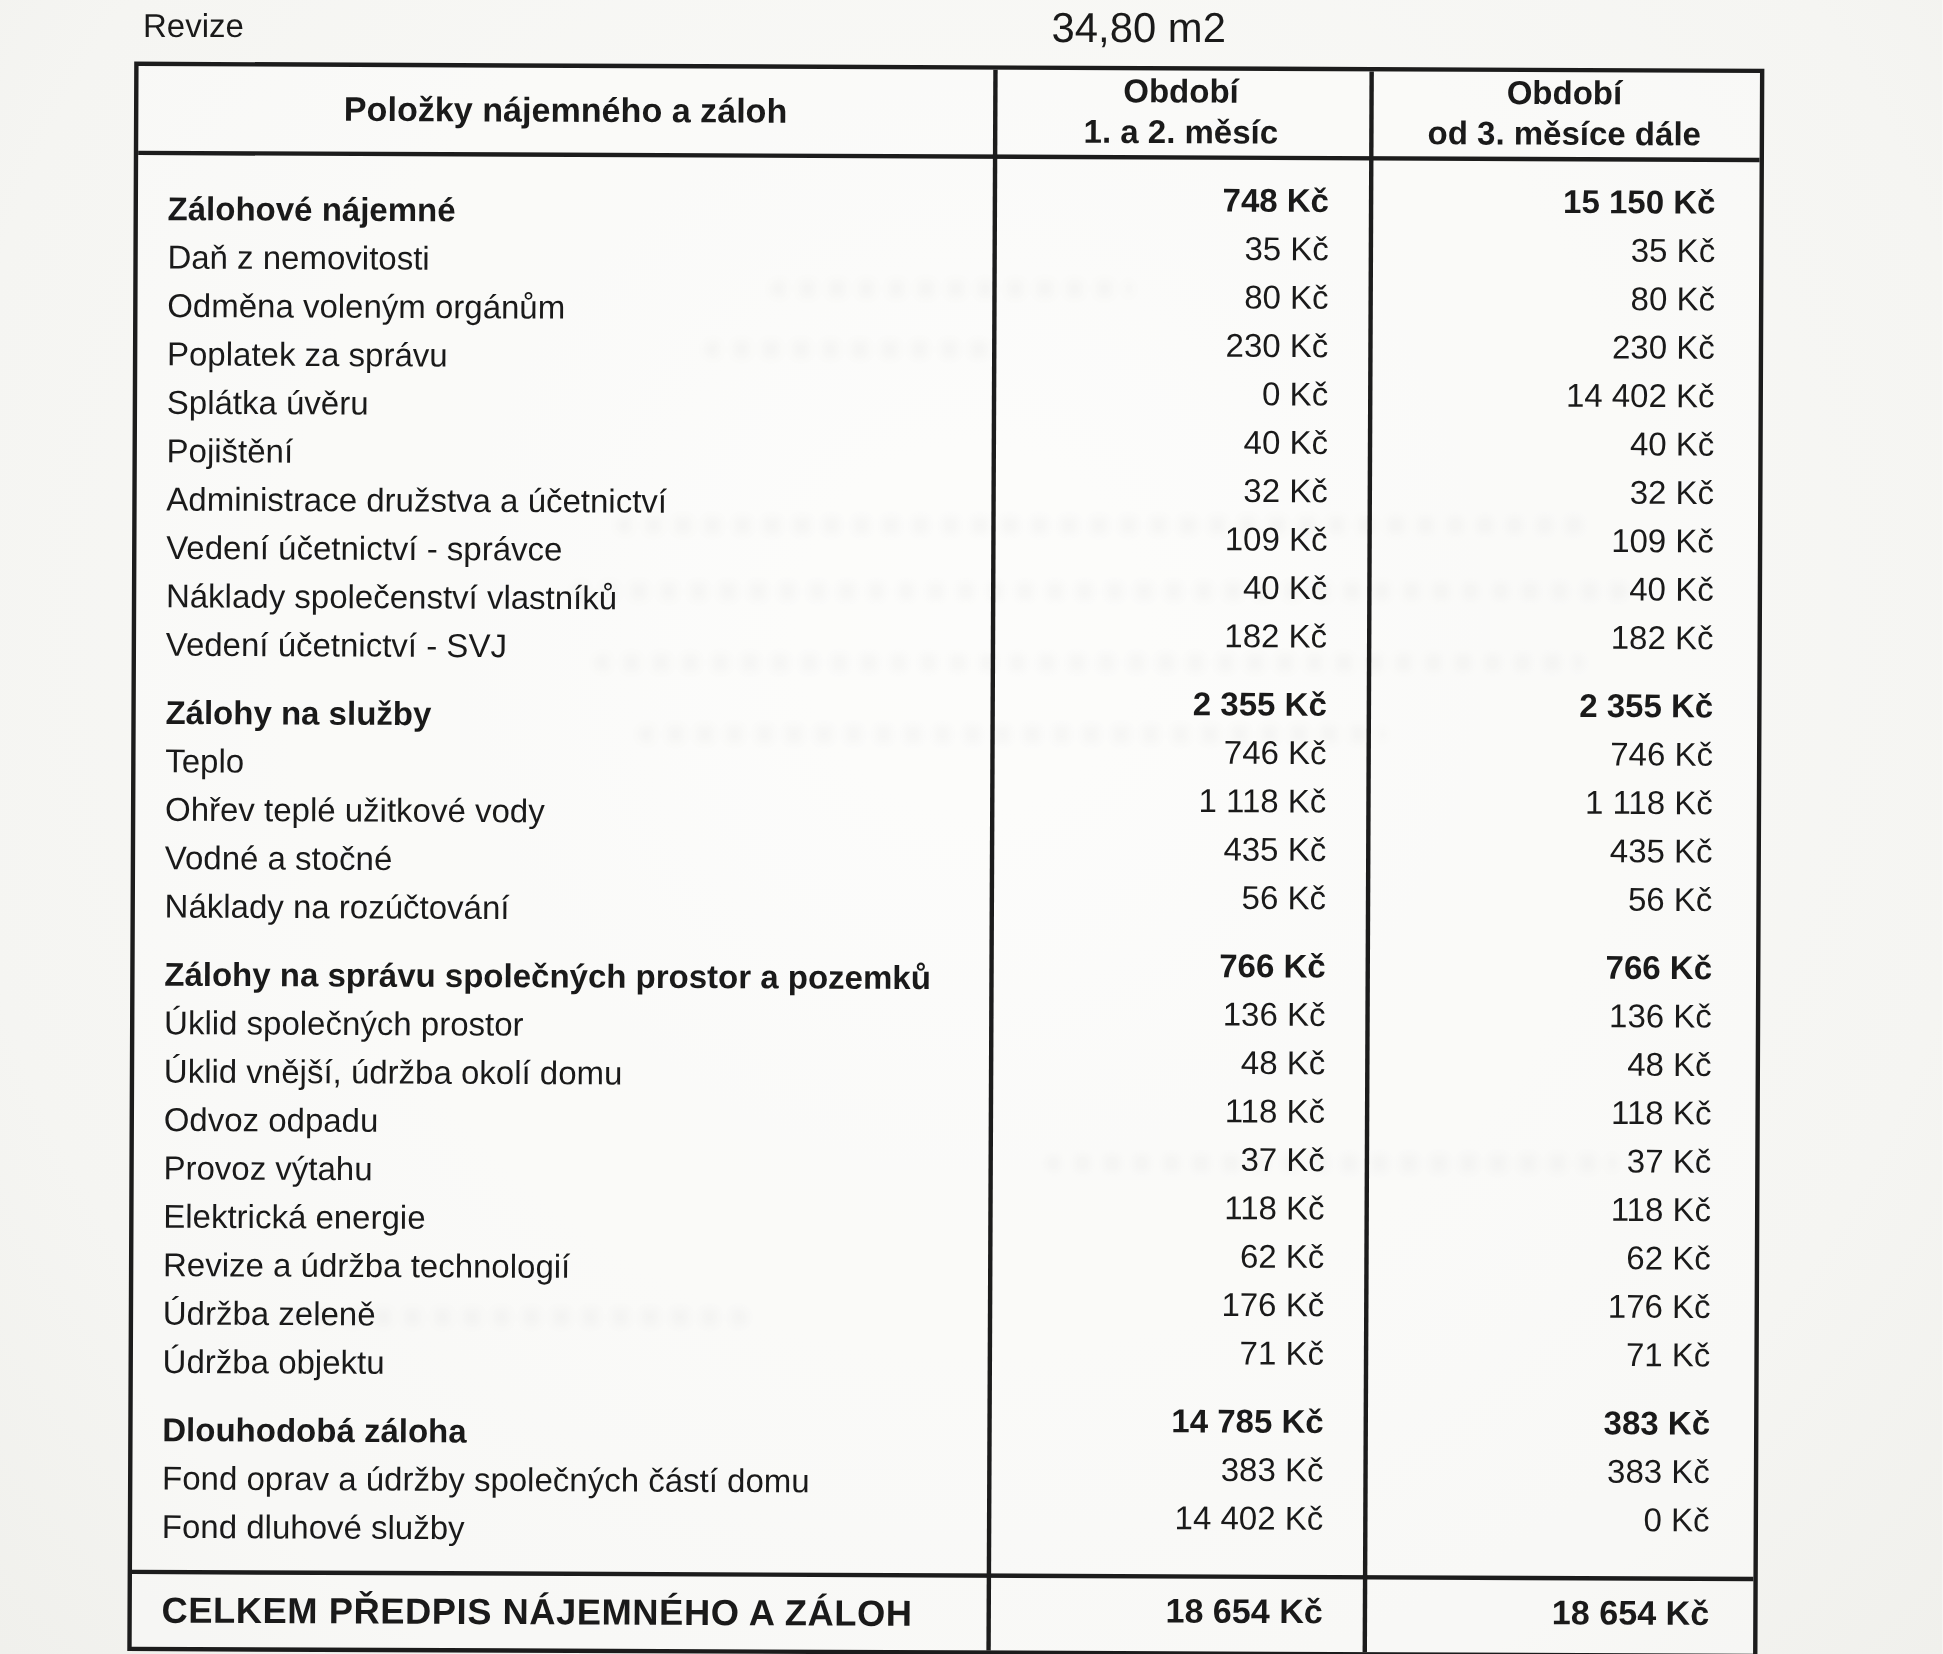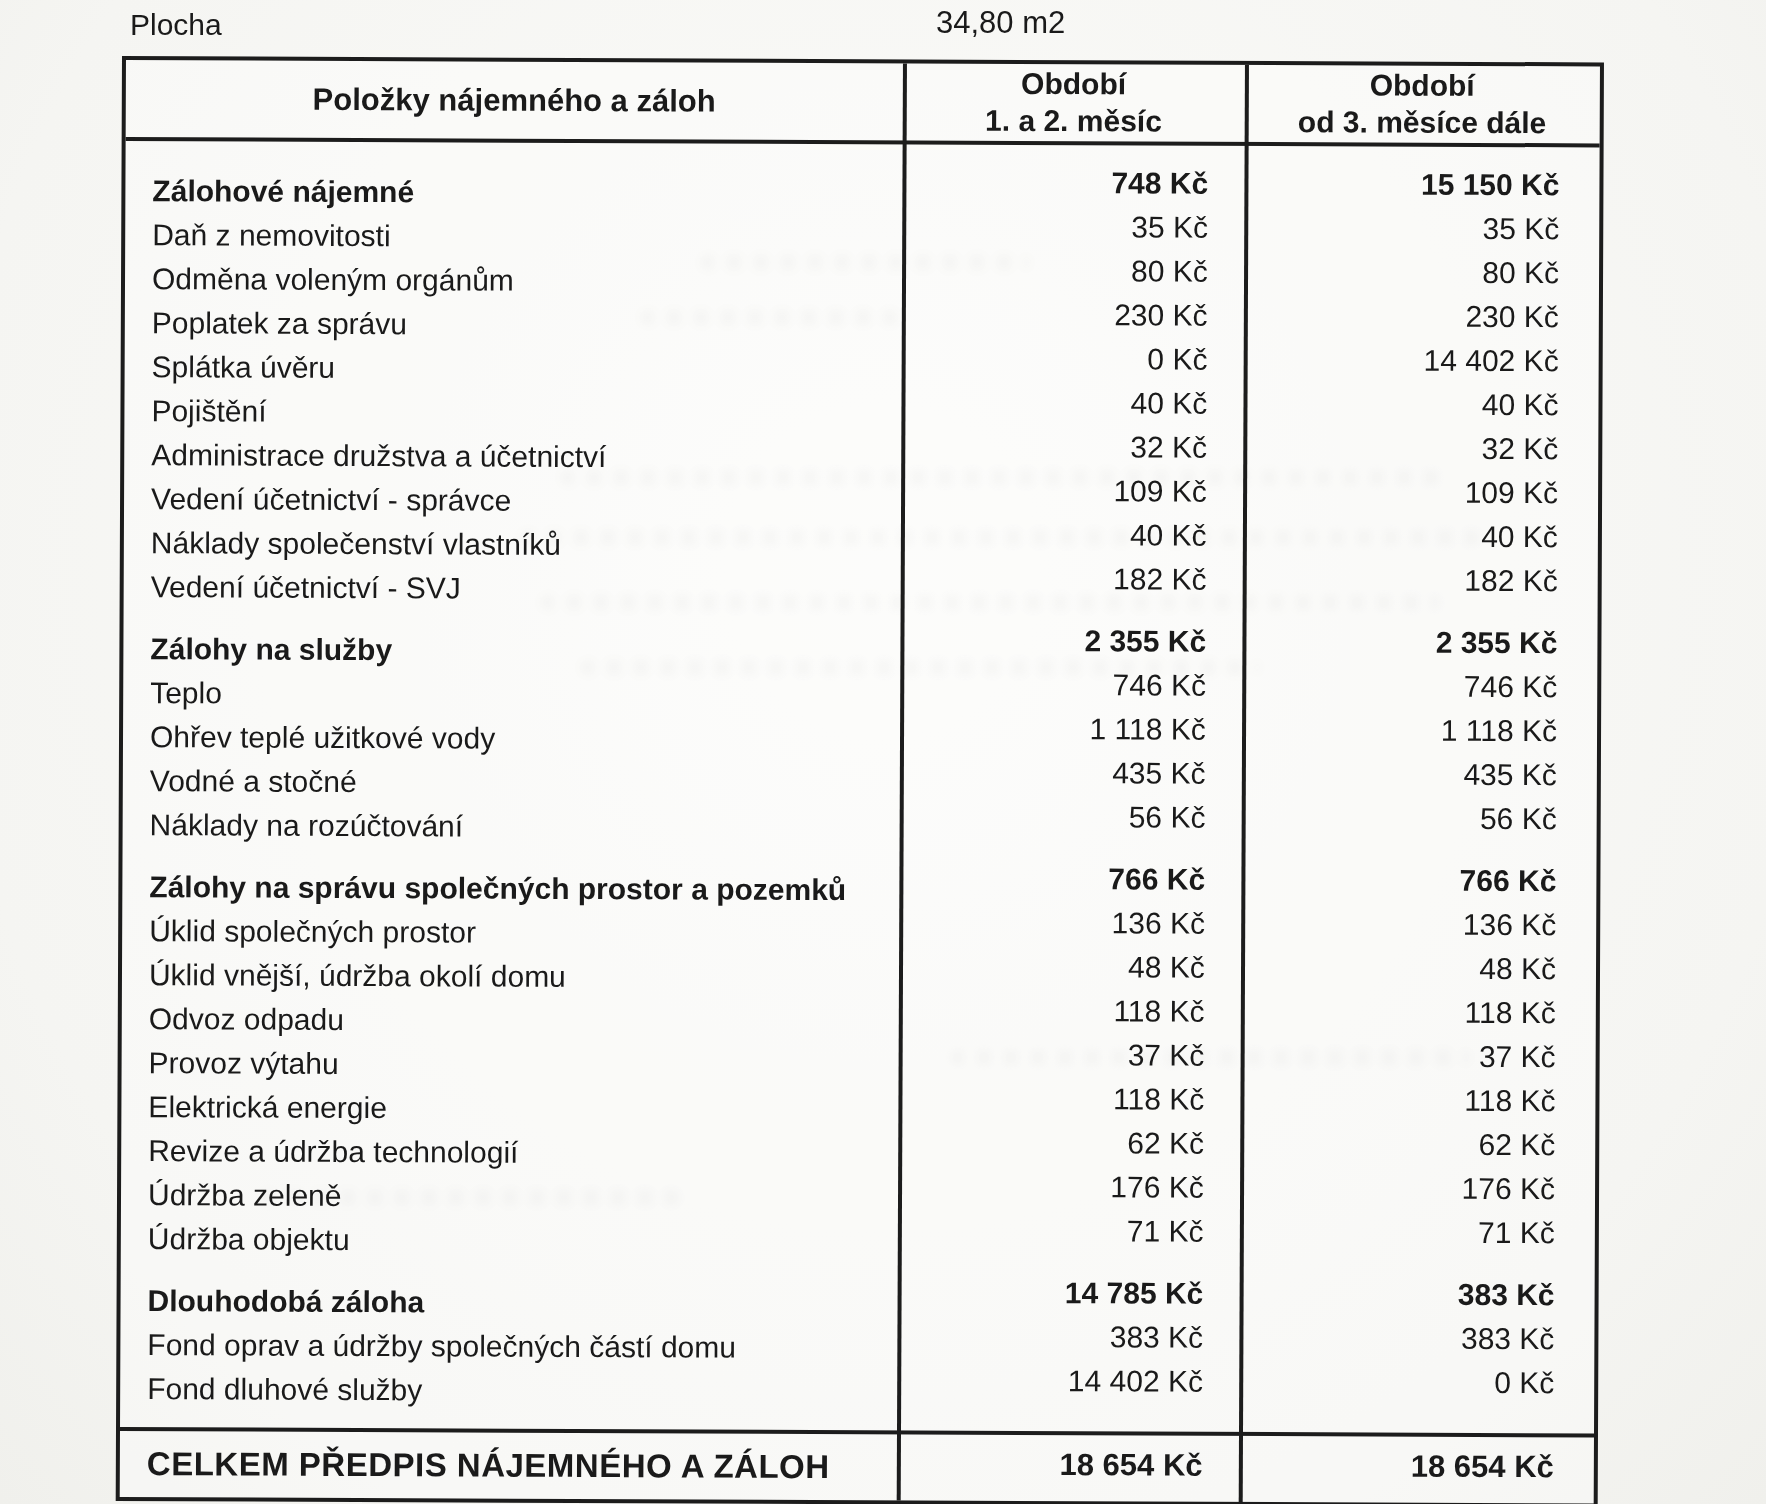--- a/index.html
+++ b/index.html
@@ -28,23 +28,23 @@
     pointer-events: none;
   }
   .page-head-label {
     position: absolute;
     left: 130px;
     top: 8px;
     font-size: 30px;
   }
   .page-head-value {
     position: absolute;
-    left: 936px;
+    left: 956px;
     top: 5px;
-    font-size: 31px;
+    font-size: 38px;
   }
   .doc-table {
     position: absolute;
     left: 122px;
     top: 56px;
     width: 1482px;
     border: 4px solid #1c1c1c;
     transform: rotate(0.25deg);
     transform-origin: top left;
     box-sizing: border-box;
@@ -131,21 +131,21 @@
   <div class="ghost" style="left:700px; top:255px; width:330px;"></div>
   <div class="ghost" style="left:640px; top:310px; width:260px;"></div>
   <div class="ghost" style="left:560px; top:470px; width:880px;"></div>
   <div class="ghost" style="left:520px; top:530px; width:960px;"></div>
   <div class="ghost" style="left:540px; top:595px; width:900px;"></div>
   <div class="ghost" style="left:580px; top:660px; width:680px;"></div>
   <div class="ghost" style="left:950px; top:1050px; width:520px;"></div>
   <div class="ghost" style="left:260px; top:1190px; width:420px;"></div>
 </div>
 
-<div class="page-head-label">Plocha</div>
+<div class="page-head-label">Revize</div>
 <div class="page-head-value">34,80 m2</div>
 
 <div class="doc-table">
   <div class="vline vline-1"></div>
   <div class="vline vline-2"></div>
 
   <div class="thead">
     <div class="th th-label">
       <span>Položky nájemného a záloh</span>
     </div>

